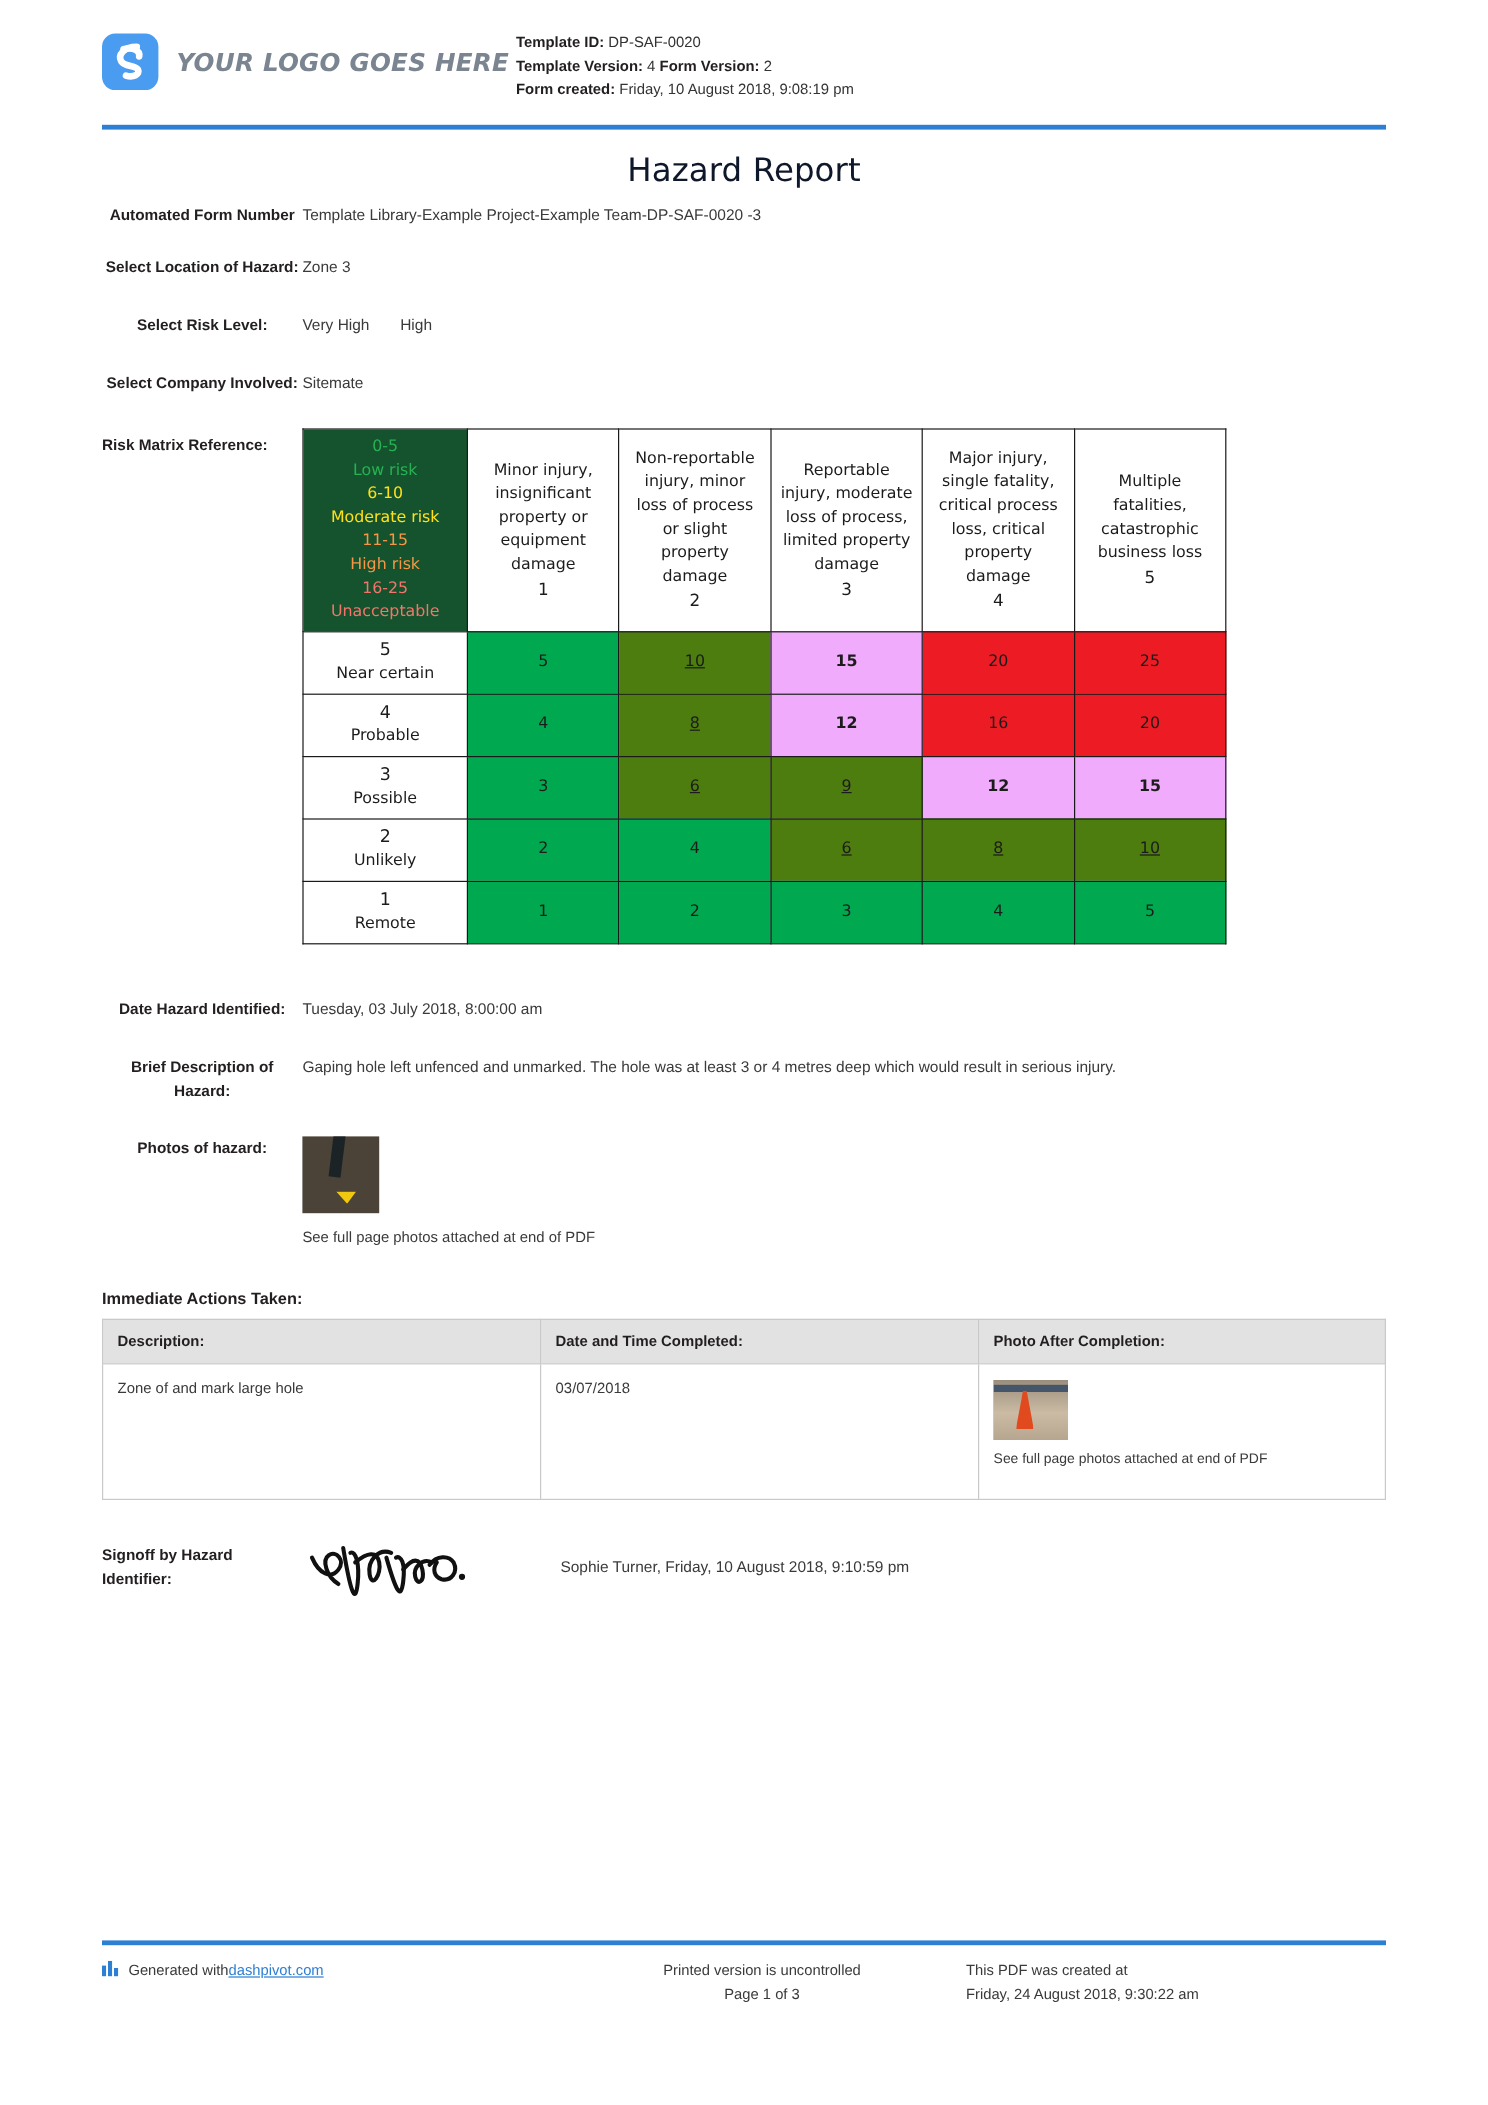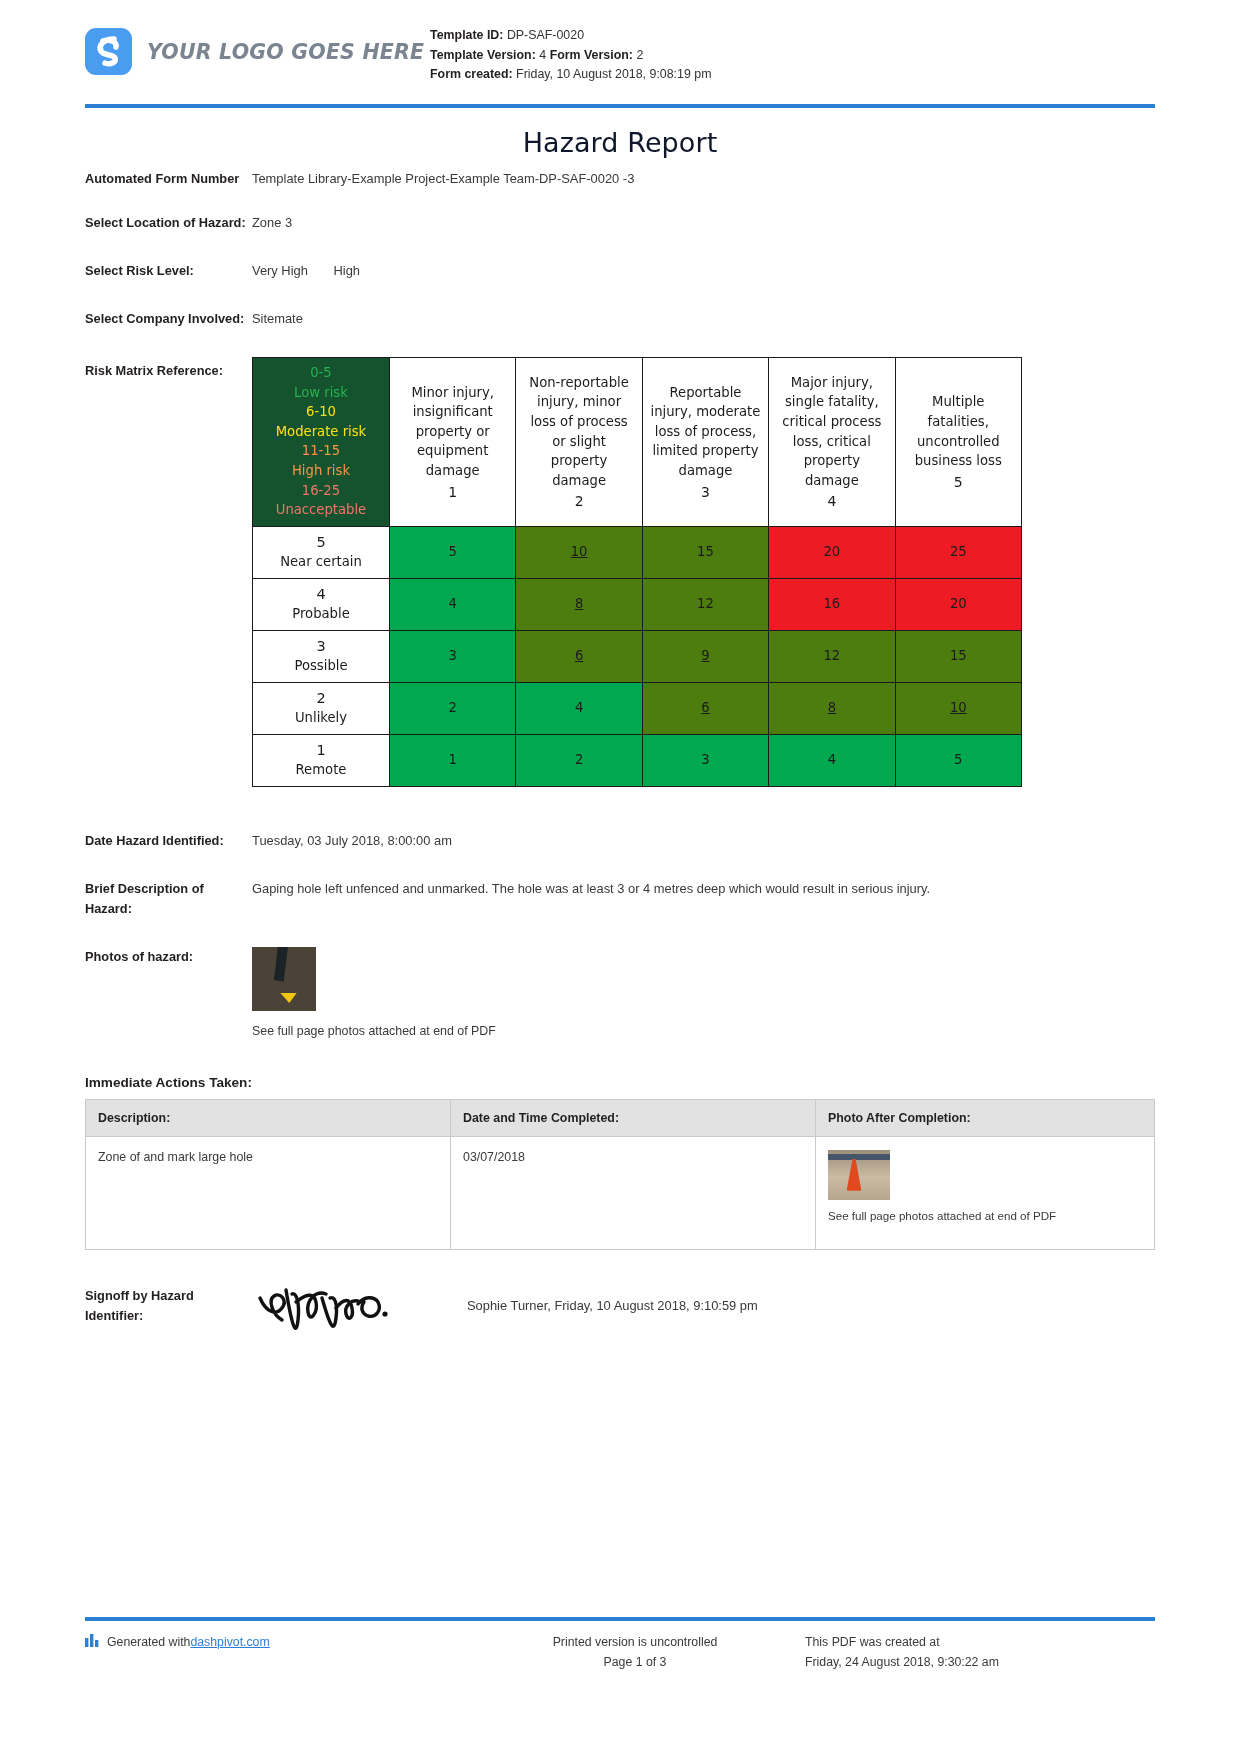--- a/index.html
+++ b/index.html
@@ -87,20 +87,21 @@
     align-items: flex-start;
     margin-bottom: 4px;
   }
   .field-label {
     width: 167px;
     flex: none;
     font-weight: bold;
     font-size: 12.8px;
     line-height: 20px;
     color: #231f20;
+    text-align: center;
   }
   .field-value {
     flex: 1;
     font-size: 12.9px;
     line-height: 20px;
     color: #3a3a3a;
     padding-top: 0px;
   }
   .row-gap-a { margin-bottom: 24px; }
   .row-gap-b { margin-bottom: 28px; }
@@ -158,21 +159,21 @@
     font-size: 13.4px;
     line-height: 20px;
   }
   td.rowhdr .rnum { display: block; font-size: 14.5px; }
   td.cell {
     height: 49px;
     font-size: 15px;
   }
   .c-green  { background: #00a94f; }
   .c-yellow { background: #4d7c0f; text-decoration: underline; }
-  .c-orange { background: #4d7c0f; }
+  .c-orange { background: #f0abfc; font-weight: bold; }
   .c-red    { background: #ed1c24; }
 
   
   .lower { margin-top: 44px; }
   .desc-value { max-width: 790px; }
 
   
   .photo-thumb {
     width: 64px;
     height: 64px;
@@ -382,21 +383,21 @@
           </td>
           <td class="hdr">
             <span class="hdr-text">Reportable injury, moderate loss of process, limited property damage</span>
             <span class="hdr-num">3</span>
           </td>
           <td class="hdr">
             <span class="hdr-text">Major injury, single fatality, critical process loss, critical property damage</span>
             <span class="hdr-num">4</span>
           </td>
           <td class="hdr">
-            <span class="hdr-text">Multiple fatalities, uncontrolled business loss</span>
+            <span class="hdr-text">Multiple fatalities, catastrophic business loss</span>
             <span class="hdr-num">5</span>
           </td>
         </tr>
 
         <tr>
           <td class="rowhdr">
             <span class="rnum">5</span>
             <span>Near certain</span>
           </td>
           <td class="cell c-green">5</td>

